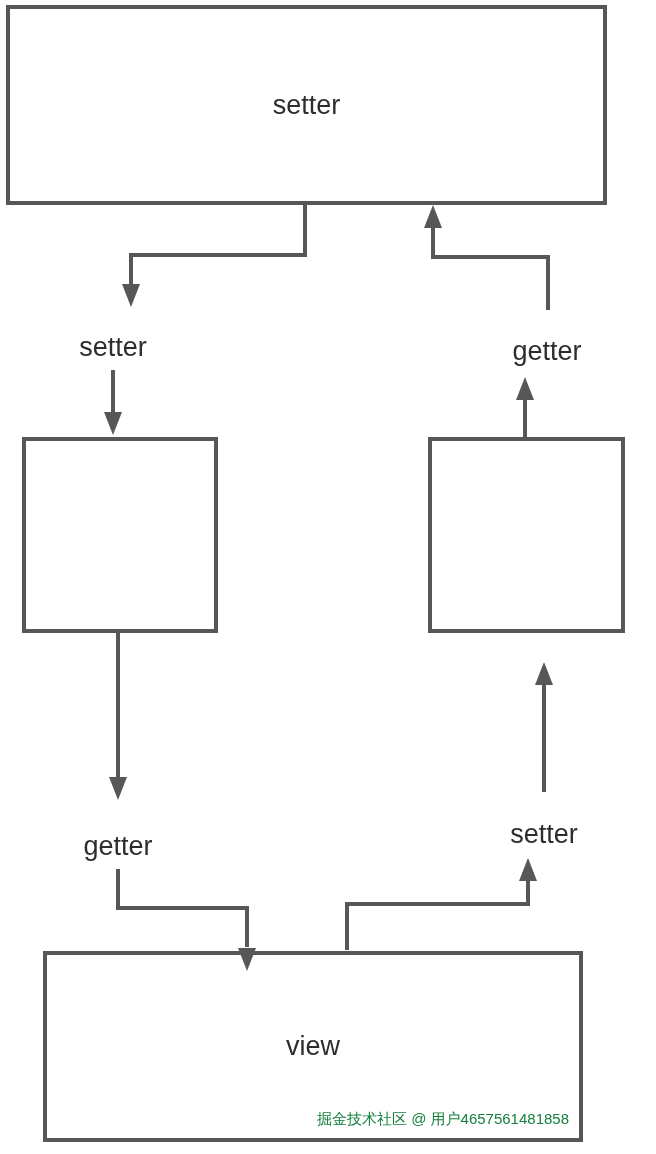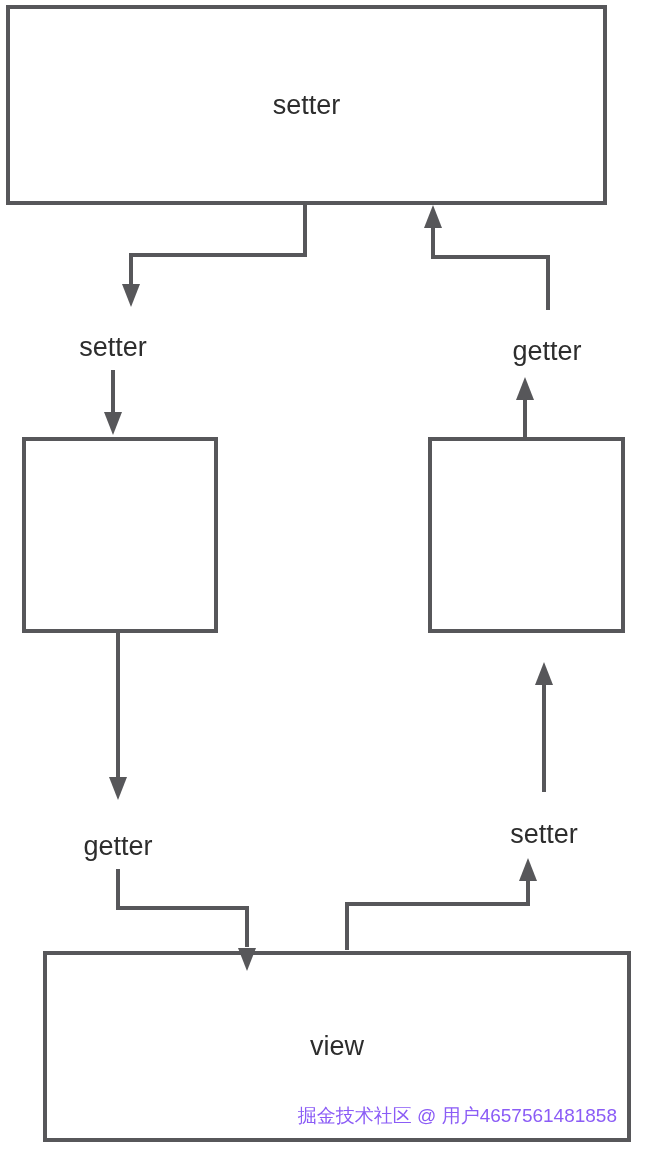--- a/index.html
+++ b/index.html
@@ -20,21 +20,21 @@
     box-sizing: border-box;
     border: 4px solid #57575a;
     background: #ffffff;
     display: flex;
     align-items: center;
     justify-content: center;
   }
   .box-models { left: 6px;  top: 5px;   width: 601px; height: 200px; }
   .box-left   { left: 22px; top: 437px; width: 196px; height: 196px; }
   .box-right  { left: 428px;top: 437px; width: 197px; height: 196px; }
-  .box-view   { left: 43px; top: 951px; width: 588px; height: 191px; }
+  .box-view   { left: 43px; top: 951px; width: 540px; height: 191px; }
   .node-label {
     font-size: 27px;
     color: #2d2d2d;
   }
   .flow-label {
     position: absolute;
     width: 140px;
     text-align: center;
     font-size: 27px;
     color: #2d2d2d;
@@ -60,22 +60,22 @@
     stroke-linejoin: miter;
   }
   .connectors polygon {
     fill: #57575a;
     stroke: none;
   }
   .watermark {
     position: absolute;
     right: 10px;
     bottom: 9px;
-    font-size: 19px;
-    color: #8b5cf6;
+    font-size: 15px;
+    color: #15803d;
     text-shadow: 1px 1px 0 #ffffff;
     white-space: nowrap;
   }
 </style>
 </head>
 <body>
 
 <div class="canvas">
 
   <div class="box box-models">

